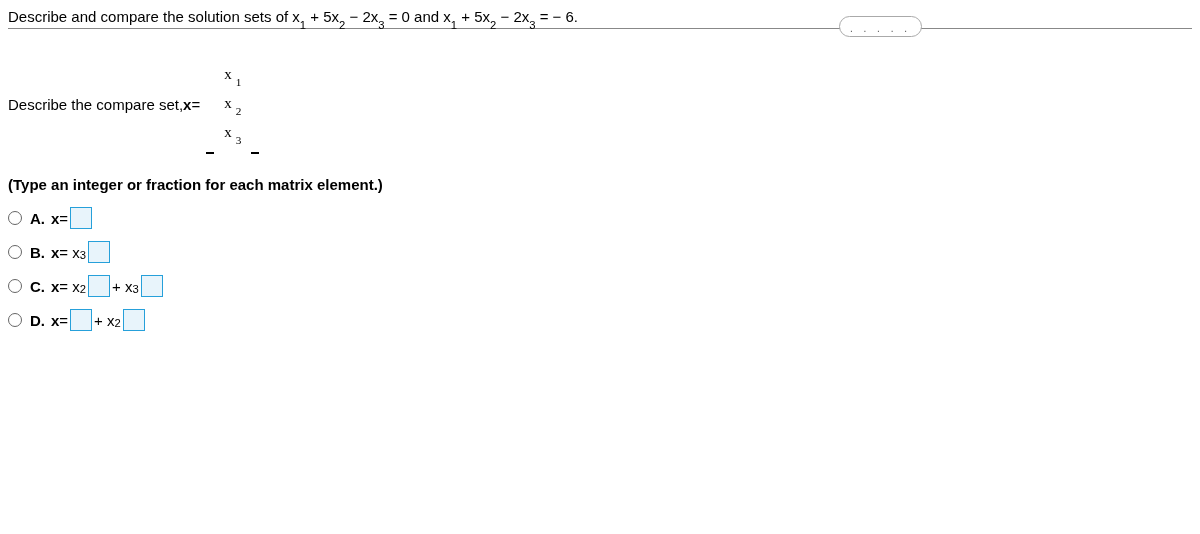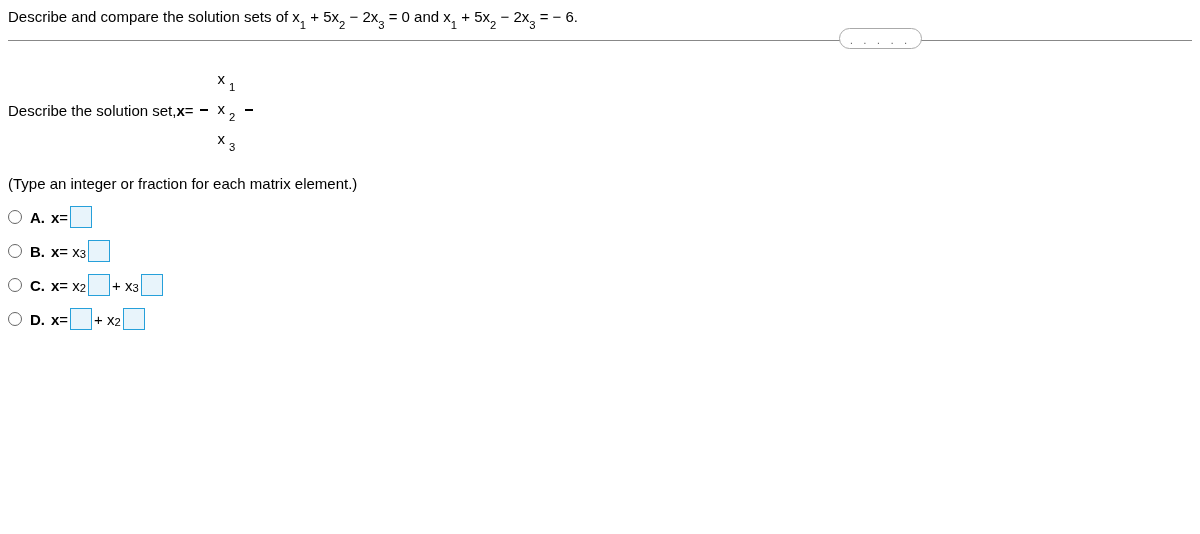--- a/index.html
+++ b/index.html
@@ -11,21 +11,20 @@
     body {
       font-family: Arial, sans-serif;
       font-size: 15px;
       color: #000;
       background: #fff;
       padding: 8px;
       width: 1200px;
     }
     
     .problem-header {
-      padding-bottom: 12px;
       border-bottom: 1px solid #888;
       position: relative;
     }
     
     .dots-inner {
       font-size: 10px;
       letter-spacing: 4px;
       color: #555;
     }
     
@@ -52,23 +51,24 @@
     }
     
     .describe-row {
       display: flex;
       align-items: center;
       margin-bottom: 14px;
     }
     
     .matrix {
       display: inline-flex;
-      align-items: center;
-      margin: 0 6px;
+      align-items: flex-end;
+      margin: 8px 6px;
       vertical-align: middle;
+      font-family: Liberation Serif, serif;
     }
     
     .bracket-left, .bracket-right {
       width: 8px;
       border-top: 1.5px solid #000;
       border-bottom: 1.5px solid #000;
     }
     
     .bracket-left {
       border-left: 1.5px solid #000;
@@ -84,20 +84,21 @@
       padding: 6px 6px;
     }
     
     .matrix-content span {
       padding: 5px 2px;
       text-align: center;
     }
     
     .instruction {
       margin-bottom: 14px;
+      font-weight: bold;
     }
     
     .choices {
       display: flex;
       flex-direction: column;
       gap: 12px;
     }
     
     .choice {
       display: flex;
@@ -147,21 +148,21 @@
     <span>Describe and compare the solution sets of x</span><span class="sub">1</span><span> + 5x</span><span class="sub">2</span><span> − 2x</span><span class="sub">3</span><span> = 0 and x</span><span class="sub">1</span><span> + 5x</span><span class="sub">2</span><span> − 2x</span><span class="sub">3</span><span> = − 6.</span>
   </span>
   <span class="dots-wrap">
     <span class="dots-inner">. . . . .</span>
   </span>
 </div>
 
 <div class="question-body">
 
   <div class="describe-row">
-    <span>Describe the solution set, </span>
+    <span>Describe the compare set, </span>
     <span class="bold">x</span>
     <span> = </span>
     <span class="matrix">
       <span class="bracket-left"></span>
       <span class="matrix-content">
         <span><span>x</span><span class="sub">1</span></span>
         <span><span>x</span><span class="sub">2</span></span>
         <span><span>x</span><span class="sub">3</span></span>
       </span>
       <span class="bracket-right"></span>

